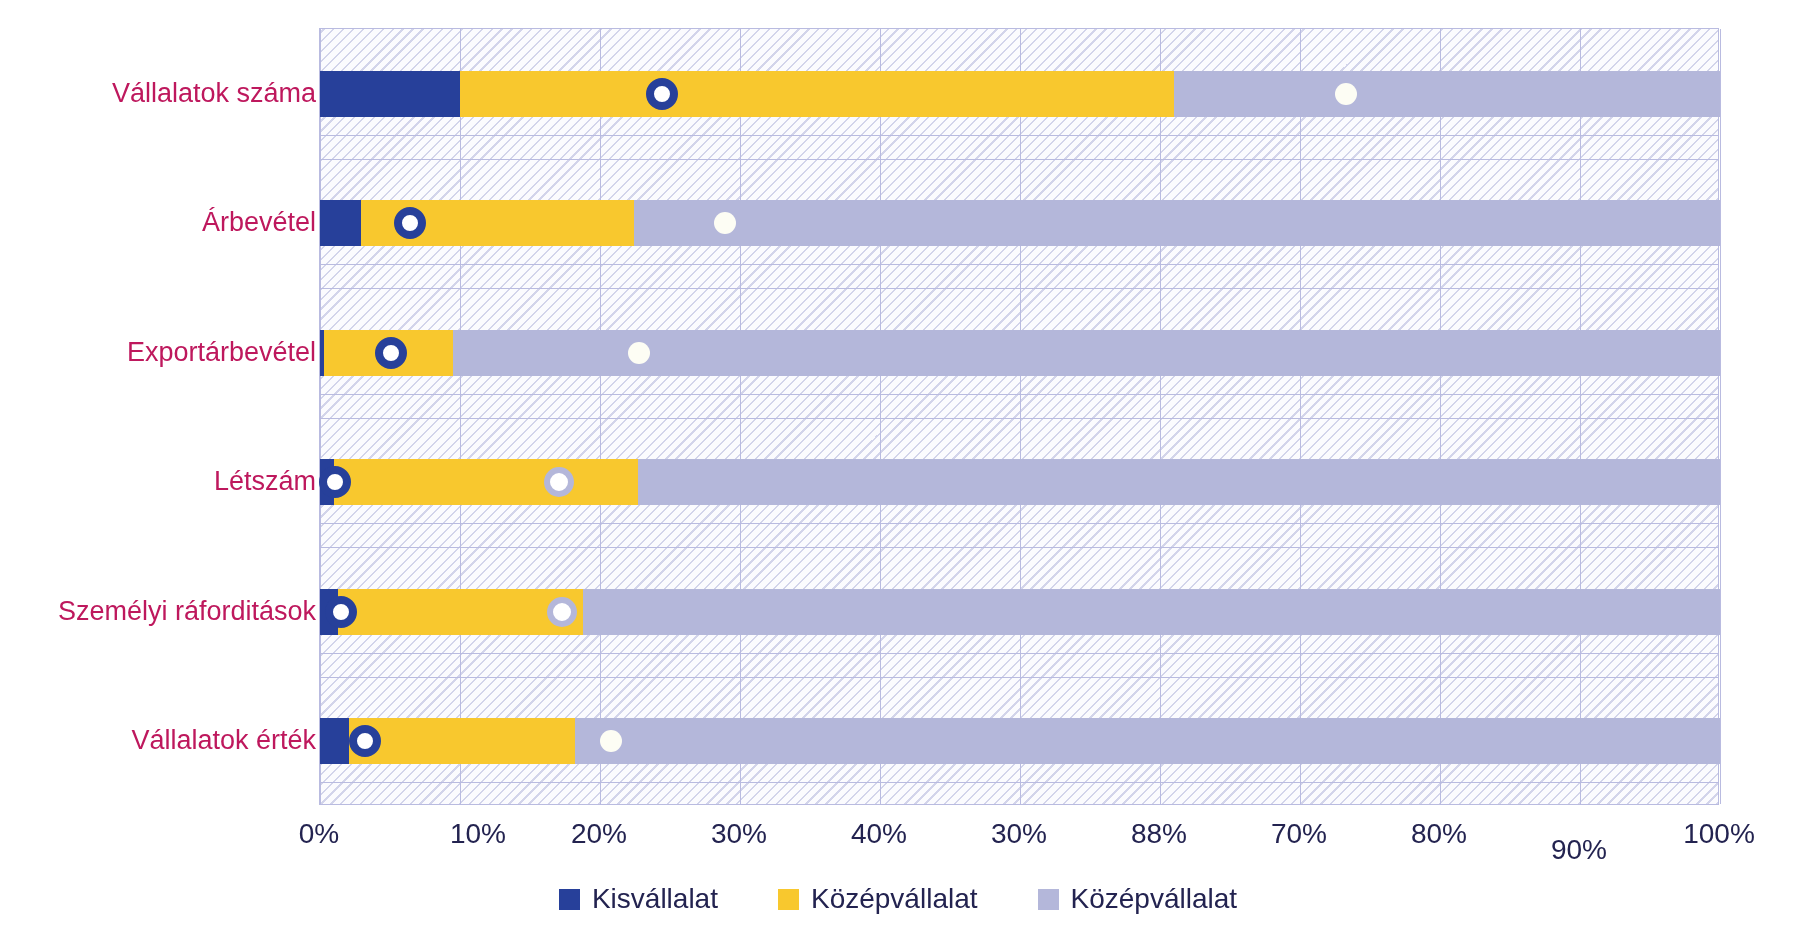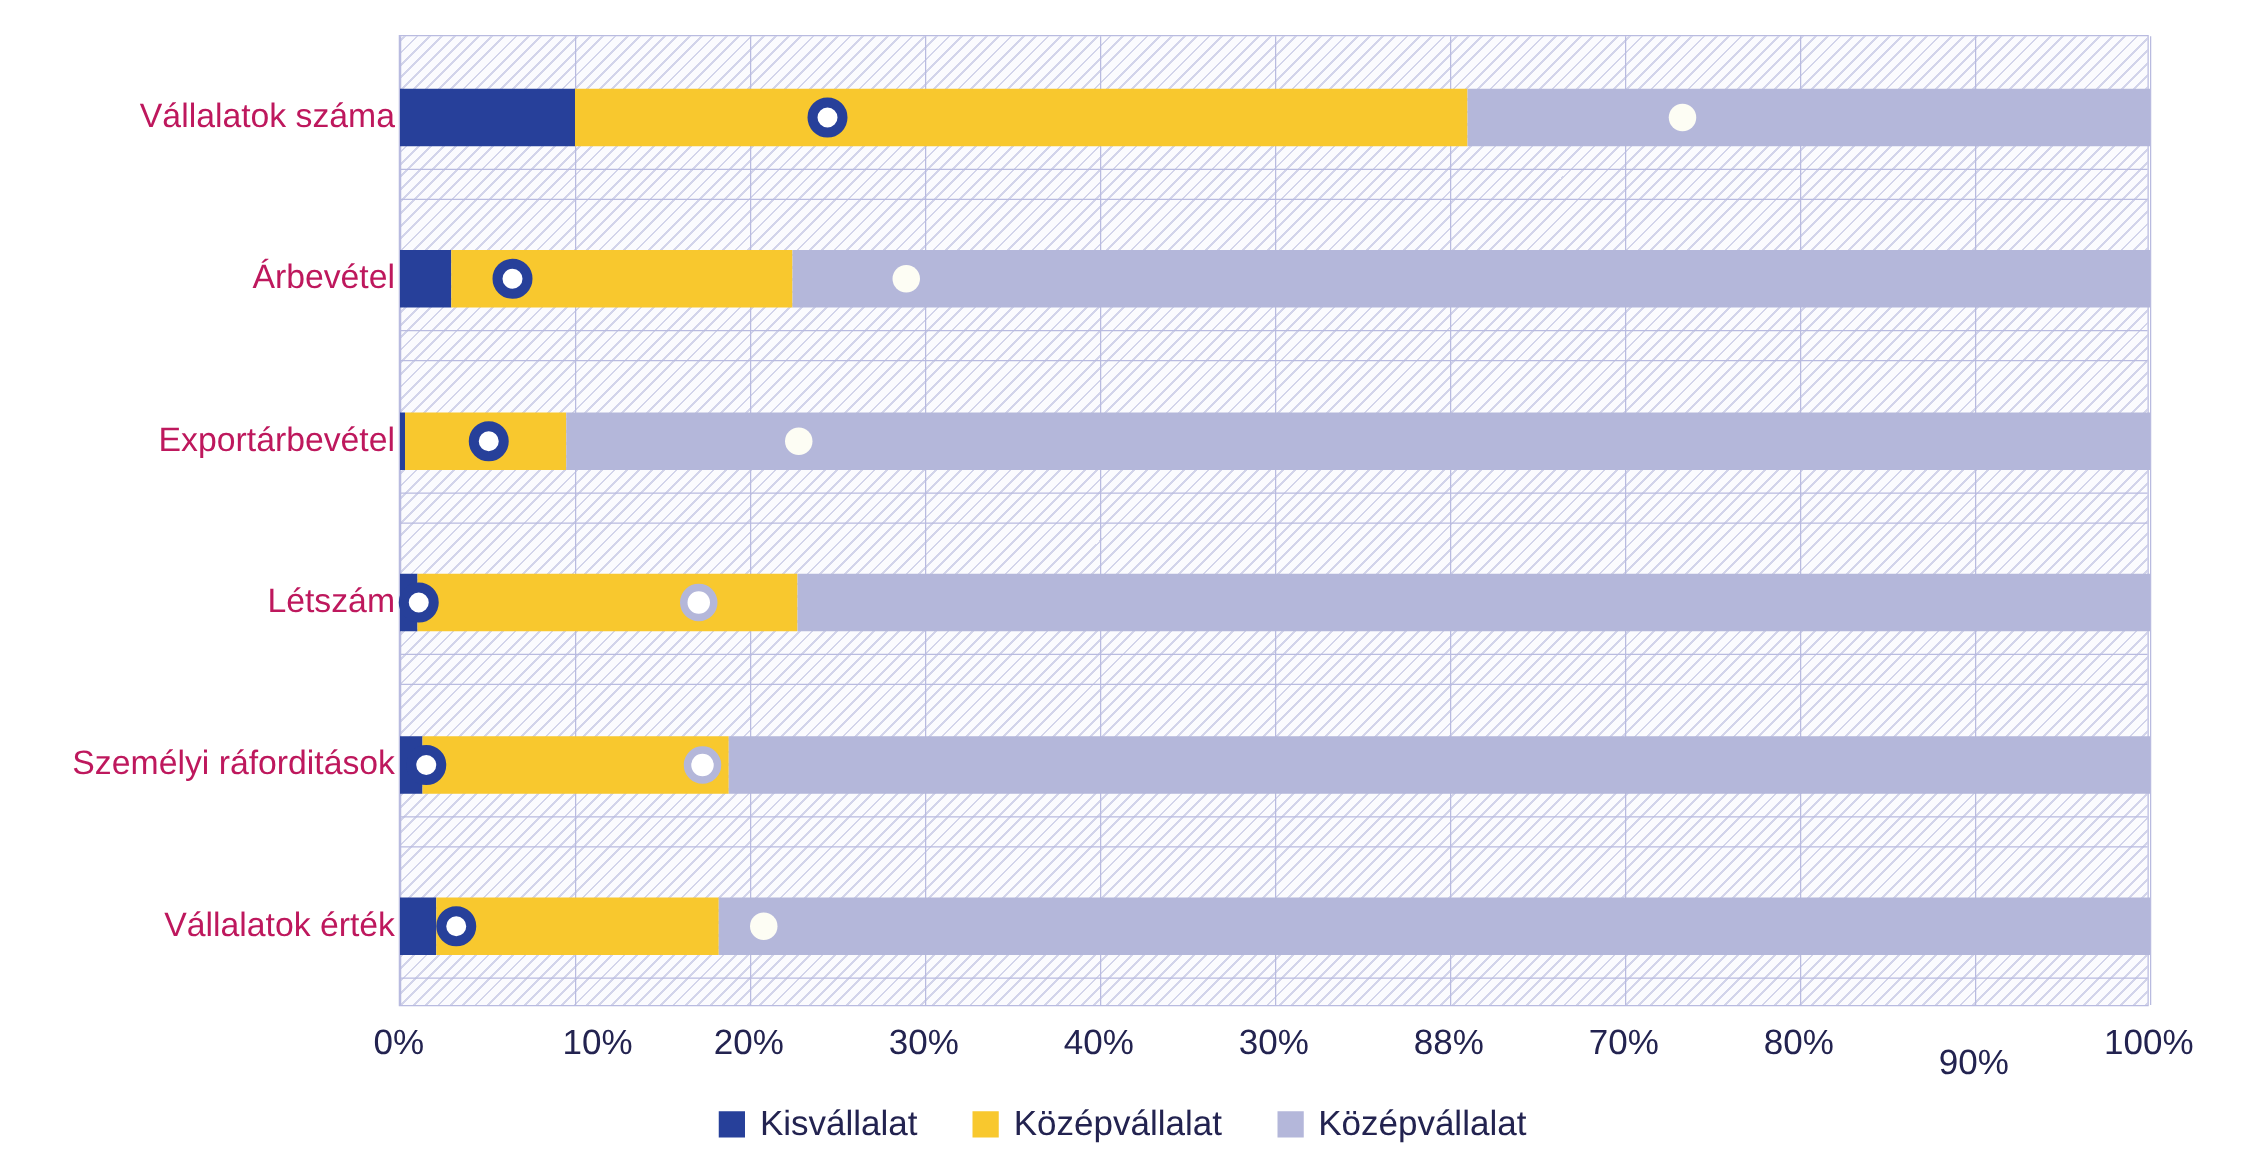--- a/index.html
+++ b/index.html
@@ -123,21 +123,21 @@
 
   
   #legend {
     position: absolute;
     left: 0;
     top: 885px;
     width: 1796px;
     display: flex;
     justify-content: center;
     align-items: flex-end;
-    gap: 44px;
+    gap: 60px;
   }
   .legend-item {
     display: flex;
     align-items: center;
     gap: 12px;
   }
   .legend-swatch {
     width: 21px;
     height: 21px;
     flex: 0 0 auto;

